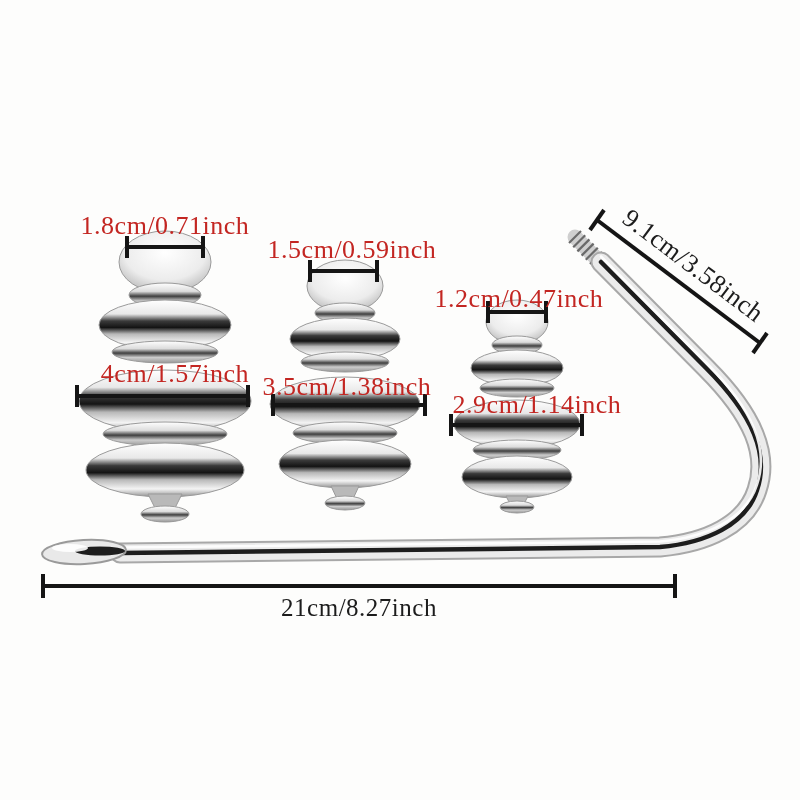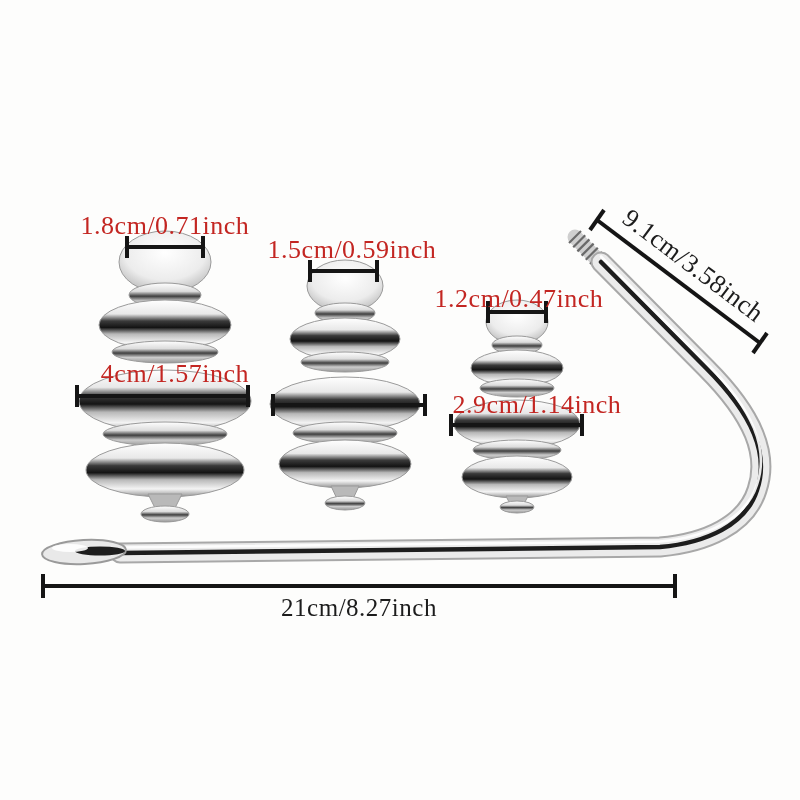--- a/index.html
+++ b/index.html
@@ -170,20 +170,21 @@
   </svg>
 
   <div class="dim-label" style="left:165px;top:226px;">1.8cm/0.71inch</div>
 
   <div class="dim-label" style="left:332px;top:250px;margin-left:20px;">1.5cm/0.59inch</div>
 
   <div class="dim-label" style="left:519px;top:299px;">1.2cm/0.47inch</div>
 
   <div class="dim-label" style="left:163px;top:374px;margin-left:12px;">4cm/1.57inch</div>
 
+  <div class="dim-label" style="left:347px;top:387px;">3.5cm/1.38inch</div>
 
   <div class="dim-label" style="left:537px;top:405px;">2.9cm/1.14inch</div>
 
   <div class="dim-label black rotated" style="left:693px;top:266px;">9.1cm/3.58inch</div>
 
   <div class="dim-label black big" style="left:359px;top:607px;">21cm/8.27inch</div>
 
 </div>
 
 </body></html>

